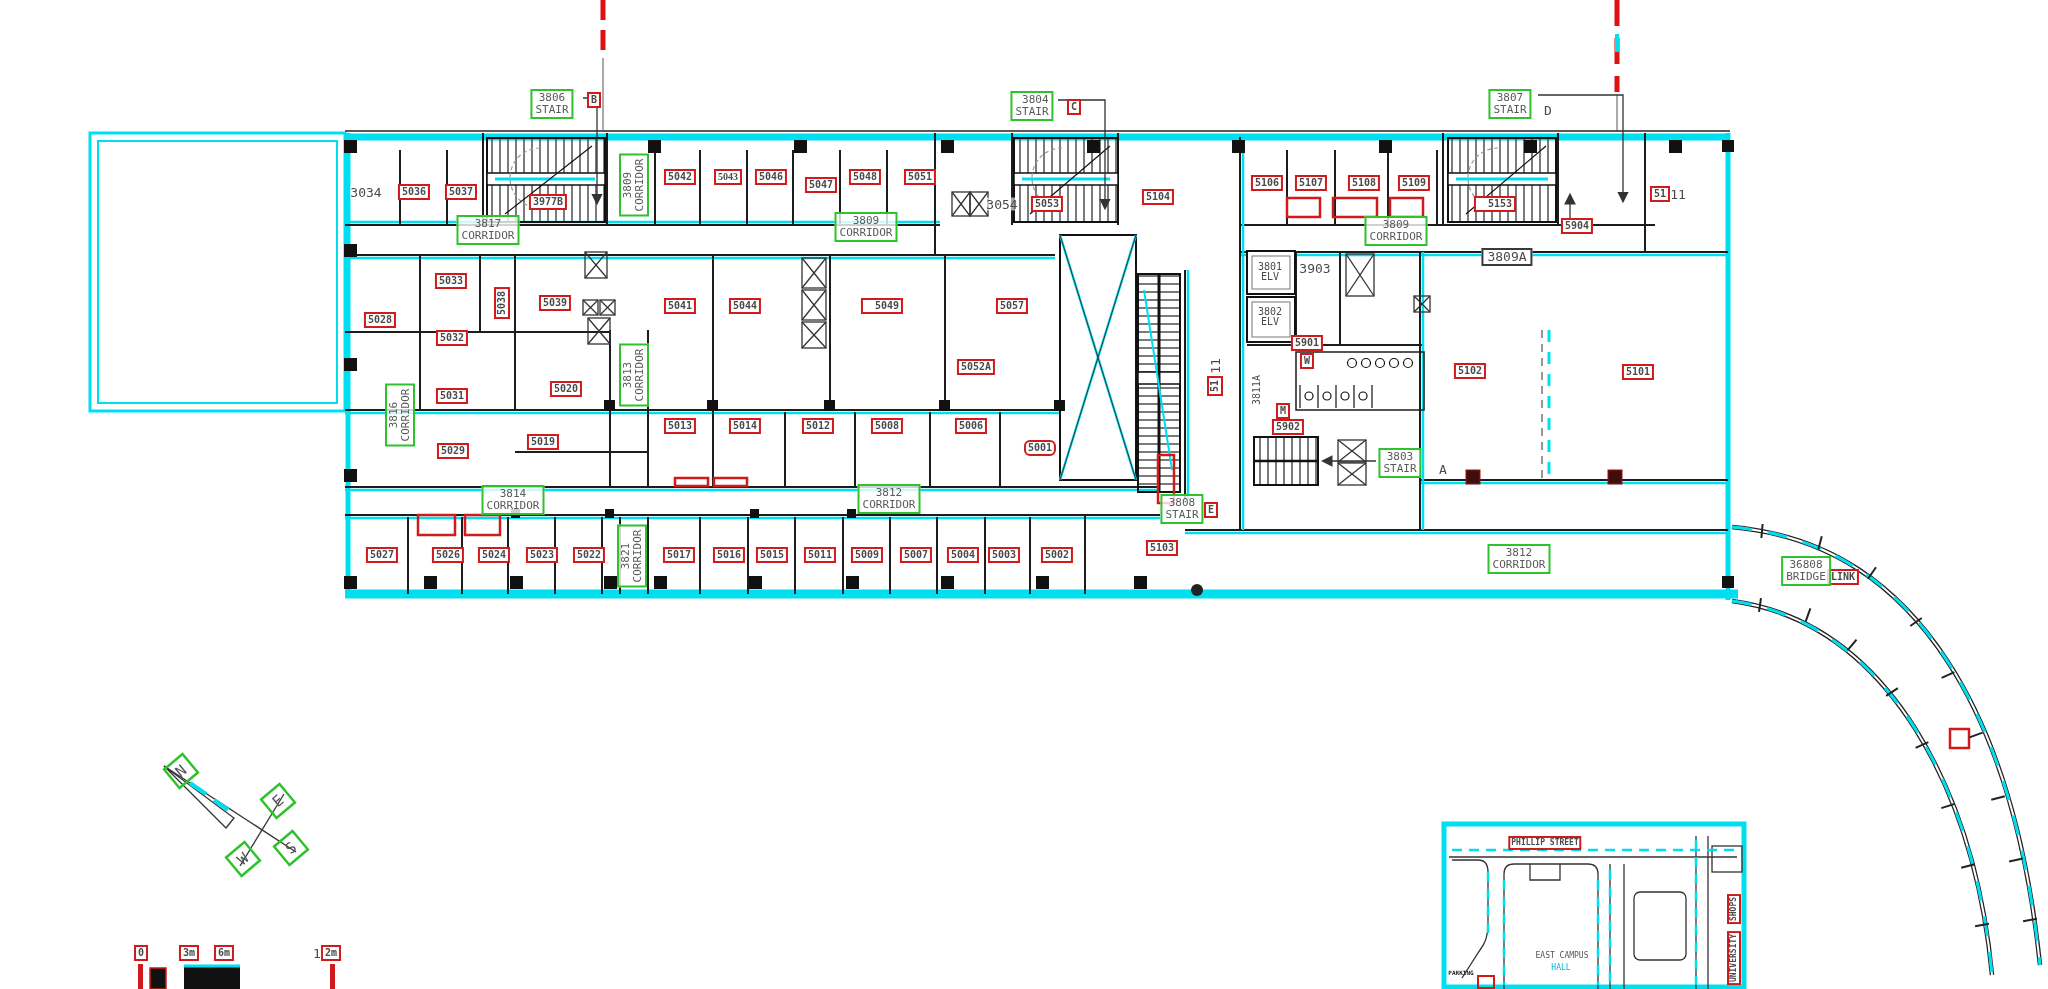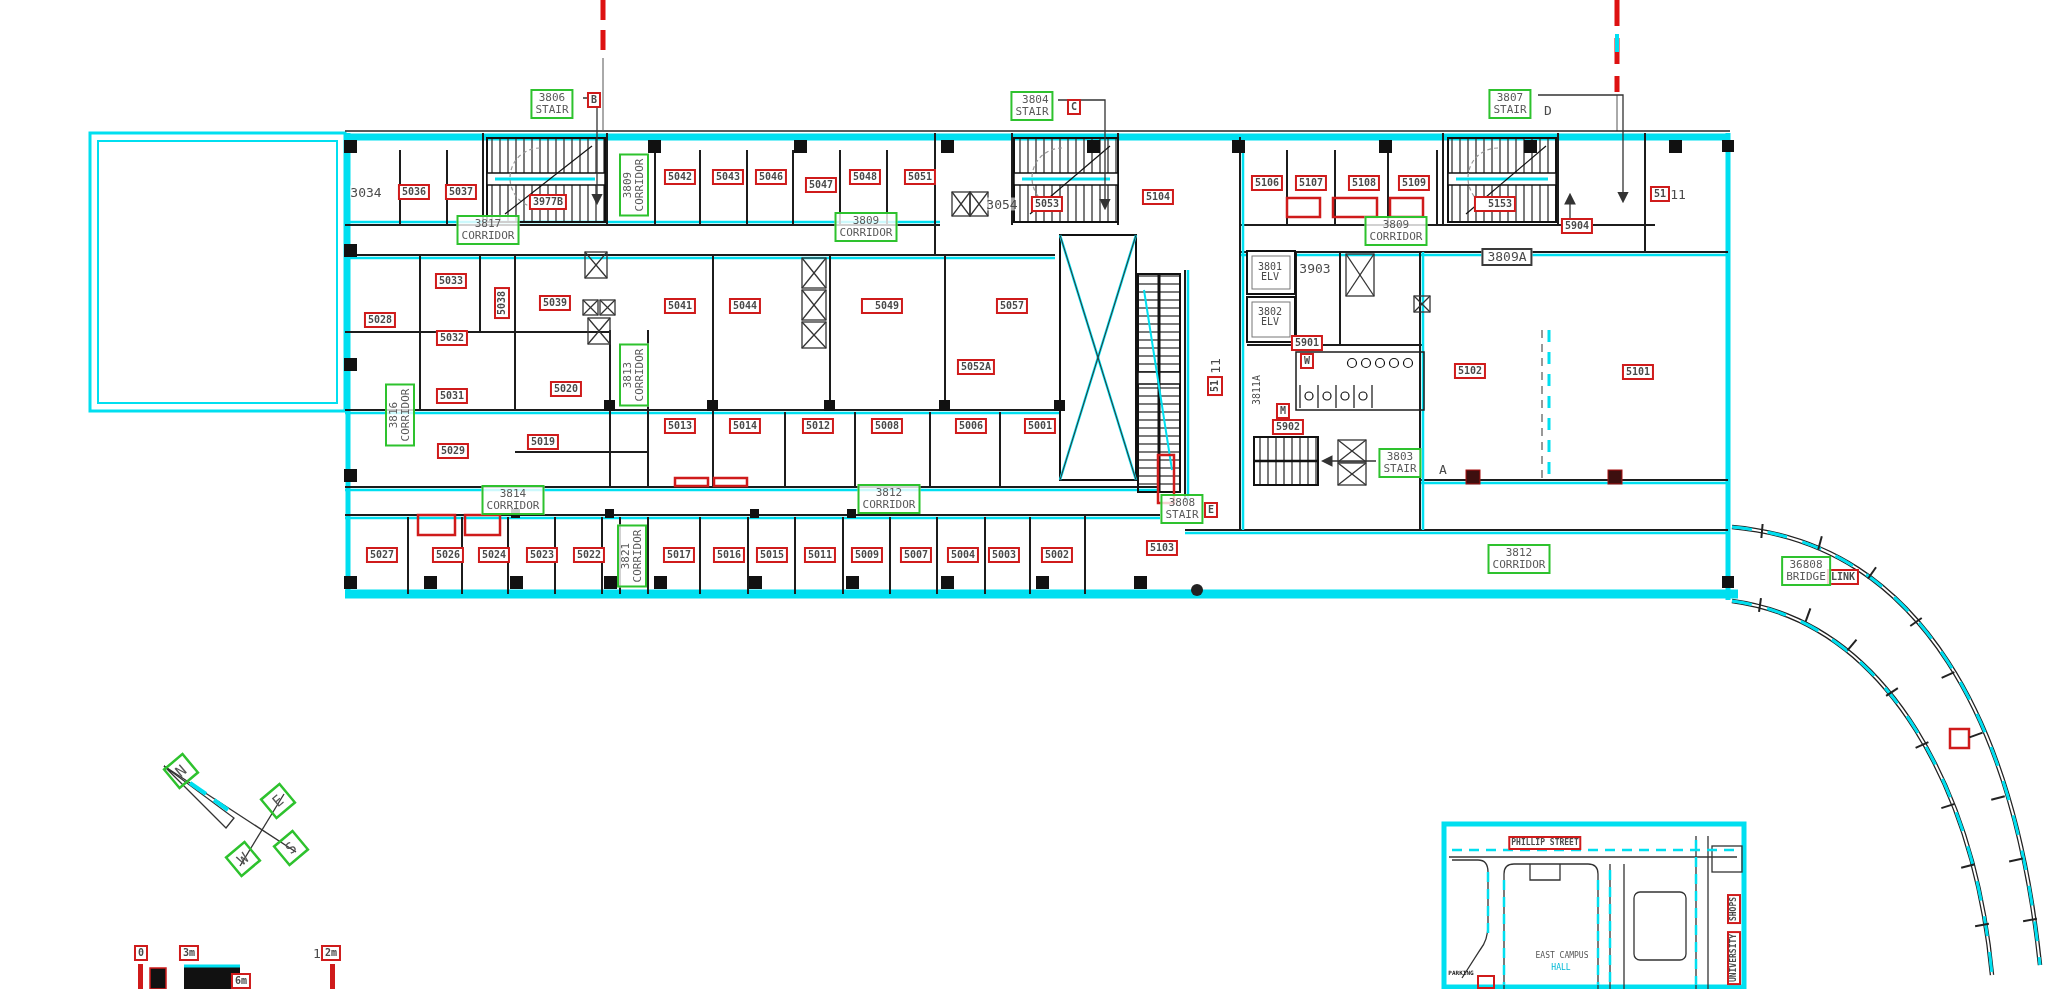--- a/index.html
+++ b/index.html
@@ -465,21 +465,21 @@
     </g>
     <rect x="1478" y="976" width="16" height="12" fill="none" stroke="#cf1b1b" stroke-width="2"></rect>
   </g>
 </svg>
 
 <div id="labels">
       <div class="lbl red" style="left: 414px; top: 192px;">5036</div>
       <div class="lbl red" style="left: 461px; top: 192px;">5037</div>
       <div class="lbl red" style="left: 548px; top: 202px;">3977B</div>
       <div class="lbl red" style="left: 680px; top: 177px;">5042</div>
-      <div class="lbl red" style="left: 728px; top: 177px;">5043</div>
+      <div class="lbl red" style="left: 728px; top: 177px; font-family: Liberation Serif, serif;">5043</div>
       <div class="lbl red" style="left: 771px; top: 177px;">5046</div>
       <div class="lbl red" style="left: 821px; top: 177px; margin-top: 8px;">5047</div>
       <div class="lbl red" style="left: 865px; top: 177px;">5048</div>
       <div class="lbl red" style="left: 920px; top: 177px;">5051</div>
       <div class="lbl red" style="left: 1047px; top: 204px;">5053</div>
       <div class="lbl red" style="left: 1158px; top: 197px;">5104</div>
       <div class="lbl red" style="left: 1267px; top: 183px;">5106</div>
       <div class="lbl red" style="left: 1311px; top: 183px;">5107</div>
       <div class="lbl red" style="left: 1364px; top: 183px;">5108</div>
       <div class="lbl red" style="left: 1414px; top: 183px;">5109</div>
@@ -498,21 +498,21 @@
       <div class="lbl red" style="left: 882px; top: 306px; padding-left: 12px;">5049</div>
       <div class="lbl red" style="left: 1012px; top: 306px;">5057</div>
       <div class="lbl red" style="left: 976px; top: 367px;">5052A</div>
       <div class="lbl red" style="left: 566px; top: 389px;">5020</div>
       <div class="lbl red" style="left: 543px; top: 442px;">5019</div>
       <div class="lbl red" style="left: 680px; top: 426px;">5013</div>
       <div class="lbl red" style="left: 745px; top: 426px;">5014</div>
       <div class="lbl red" style="left: 818px; top: 426px;">5012</div>
       <div class="lbl red" style="left: 887px; top: 426px;">5008</div>
       <div class="lbl red" style="left: 971px; top: 426px;">5006</div>
-      <div class="lbl red" style="left: 1040px; top: 426px;">5001</div>
+      <div class="lbl red" style="left: 1040px; top: 448px; border-radius: 6px;">5001</div>
       <div class="lbl red" style="left: 1307px; top: 343px;">5901</div>
       <div class="lbl red" style="left: 1307px; top: 361px;">W</div>
       <div class="lbl red" style="left: 1283px; top: 411px;">M</div>
       <div class="lbl red" style="left: 1288px; top: 427px;">5902</div>
       <div class="lbl red v" style="left: 1215px; top: 386px;">51</div>
       <div class="lbl red" style="left: 1470px; top: 371px;">5102</div>
       <div class="lbl red" style="left: 1638px; top: 372px;">5101</div>
       <div class="lbl red" style="left: 1162px; top: 548px;">5103</div>
       <div class="lbl red" style="left: 382px; top: 555px;">5027</div>
       <div class="lbl red" style="left: 448px; top: 555px;">5026</div>
@@ -527,21 +527,21 @@
       <div class="lbl red" style="left: 916px; top: 555px;">5007</div>
       <div class="lbl red" style="left: 963px; top: 555px;">5004</div>
       <div class="lbl red" style="left: 1004px; top: 555px;">5003</div>
       <div class="lbl red" style="left: 1057px; top: 555px;">5002</div>
       <div class="lbl red" style="left: 594px; top: 100px;">B</div>
       <div class="lbl red" style="left: 1074px; top: 107px;">C</div>
       <div class="lbl red" style="left: 1211px; top: 510px;">E</div>
       <div class="lbl red" style="left: 1843px; top: 577px;">LINK</div>
       <div class="lbl red" style="left: 141px; top: 953px;">0</div>
       <div class="lbl red" style="left: 189px; top: 953px;">3m</div>
-      <div class="lbl red" style="left: 241px; top: 953px; margin-top: 28px;">6m</div>
+      <div class="lbl red" style="left: 224px; top: 953px;">6m</div>
       <div class="lbl red" style="left: 331px; top: 953px;">2m</div>
       <div class="lbl red sm" style="left: 1545px; top: 843px;">PHILLIP STREET</div>
       <div class="lbl red v sm" style="left: 1734px; top: 909px;">SHOPS</div>
       <div class="lbl red v sm" style="left: 1734px; top: 958px;">UNIVERSITY</div>
       <div class="lbl green" style="left: 552px; top: 104px;">3806
 STAIR</div>
       <div class="lbl green" style="left: 1032px; top: 106px; text-align: right;">3804
 STAIR</div>
       <div class="lbl green" style="left: 1510px; top: 104px;">3807
 STAIR</div>

